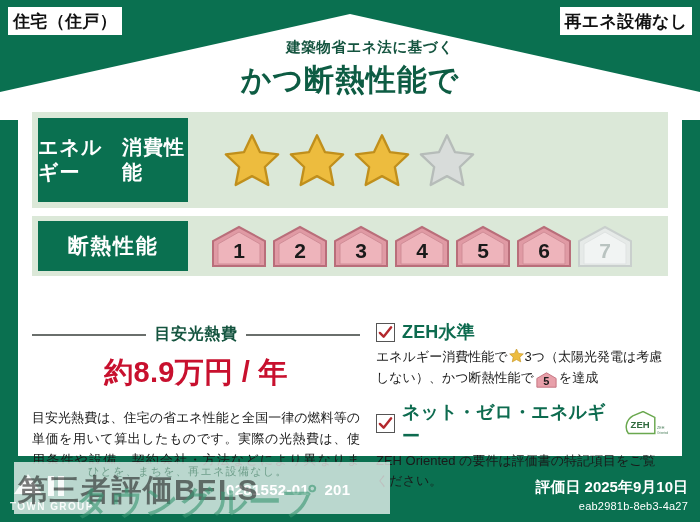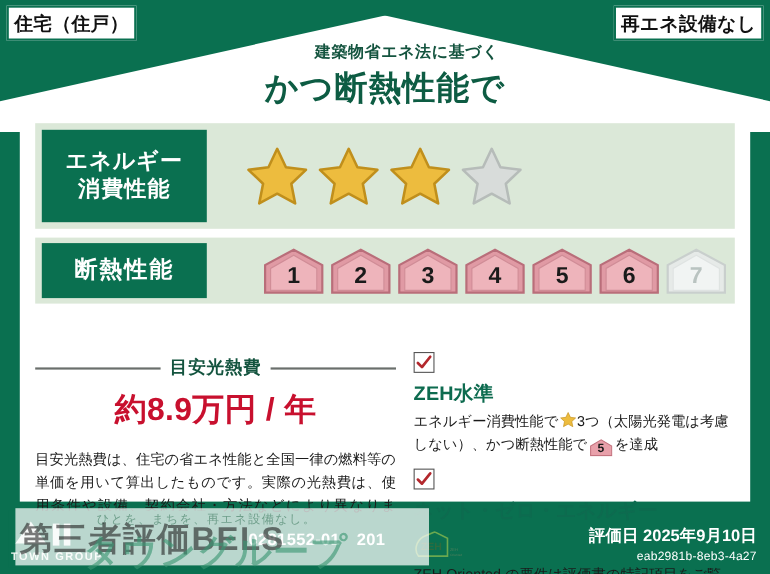--- a/index.html
+++ b/index.html
@@ -48,25 +48,25 @@
     width: 664px; height: 352px;
     background: #ffffff;
   }
 
   
   .perf-row {
     position: absolute; left: 14px; width: 636px;
     background: #dbe8d8; display: flex; align-items: center;
   }
   #row-energy { top: 8px;  height: 96px; }
-  #row-insul  { top: 112px; height: 60px; gap: 28px; }
+  #row-insul  { top: 112px; height: 60px; }
 
   .perf-tag {
     background: #0a7050; color: #ffffff; font-weight: bold;
-    display: flex; flex-direction: column; align-items: center; justify-content: center;
+    display: flex; align-items: center; justify-content: center;
     line-height: 1.25; flex: none;
   }
   #tag-energy { width: 150px; height: 84px; margin-left: 6px; font-size: 20px; letter-spacing: .05em; }
   #tag-insul  { width: 150px; height: 50px; margin-left: 6px; font-size: 21px; letter-spacing: .08em; }
 
   .stars { display: flex; align-items: center; gap: 9px; margin-left: 36px; }
   .star  { width: 56px; height: 56px; display: block; }
 
   .houses { display: flex; align-items: flex-end; gap: 3px; margin-left: 22px; }
   .house-badge {
@@ -93,21 +93,21 @@
     text-align: center; color: #c8102e; font-weight: bold;
     font-size: 29px; margin-top: 8px; letter-spacing: .01em;
   }
 
   .cost-note {
     margin-top: 14px; font-size: 13px; line-height: 1.62;
     color: #1a1a1a; text-align: justify;
   }
 
   .zeh-block { margin-bottom: 11px; }
-  .zeh-title { display: flex; align-items: flex-start; gap: 7px; flex-direction: column; }
+  .zeh-title { display: flex; align-items: center; gap: 7px; }
   .check-box {
     width: 19px; height: 19px; border: 1.5px solid #555; background: #fff;
     display: flex; align-items: center; justify-content: center; flex: none;
   }
   .check-box svg { width: 15px; height: 15px; }
   .zeh-title-text { font-size: 18px; font-weight: bold; color: #0d6b4f; letter-spacing: .01em; }
   .zeh-logo { width: 44px; height: 26px; flex: none; }
   .zeh-desc { font-size: 13px; line-height: 1.6; color: #1a1a1a; margin-top: 3px; }
 
   .inline-star { width: 15px; height: 15px; vertical-align: -2px; margin: 0 1px; }

